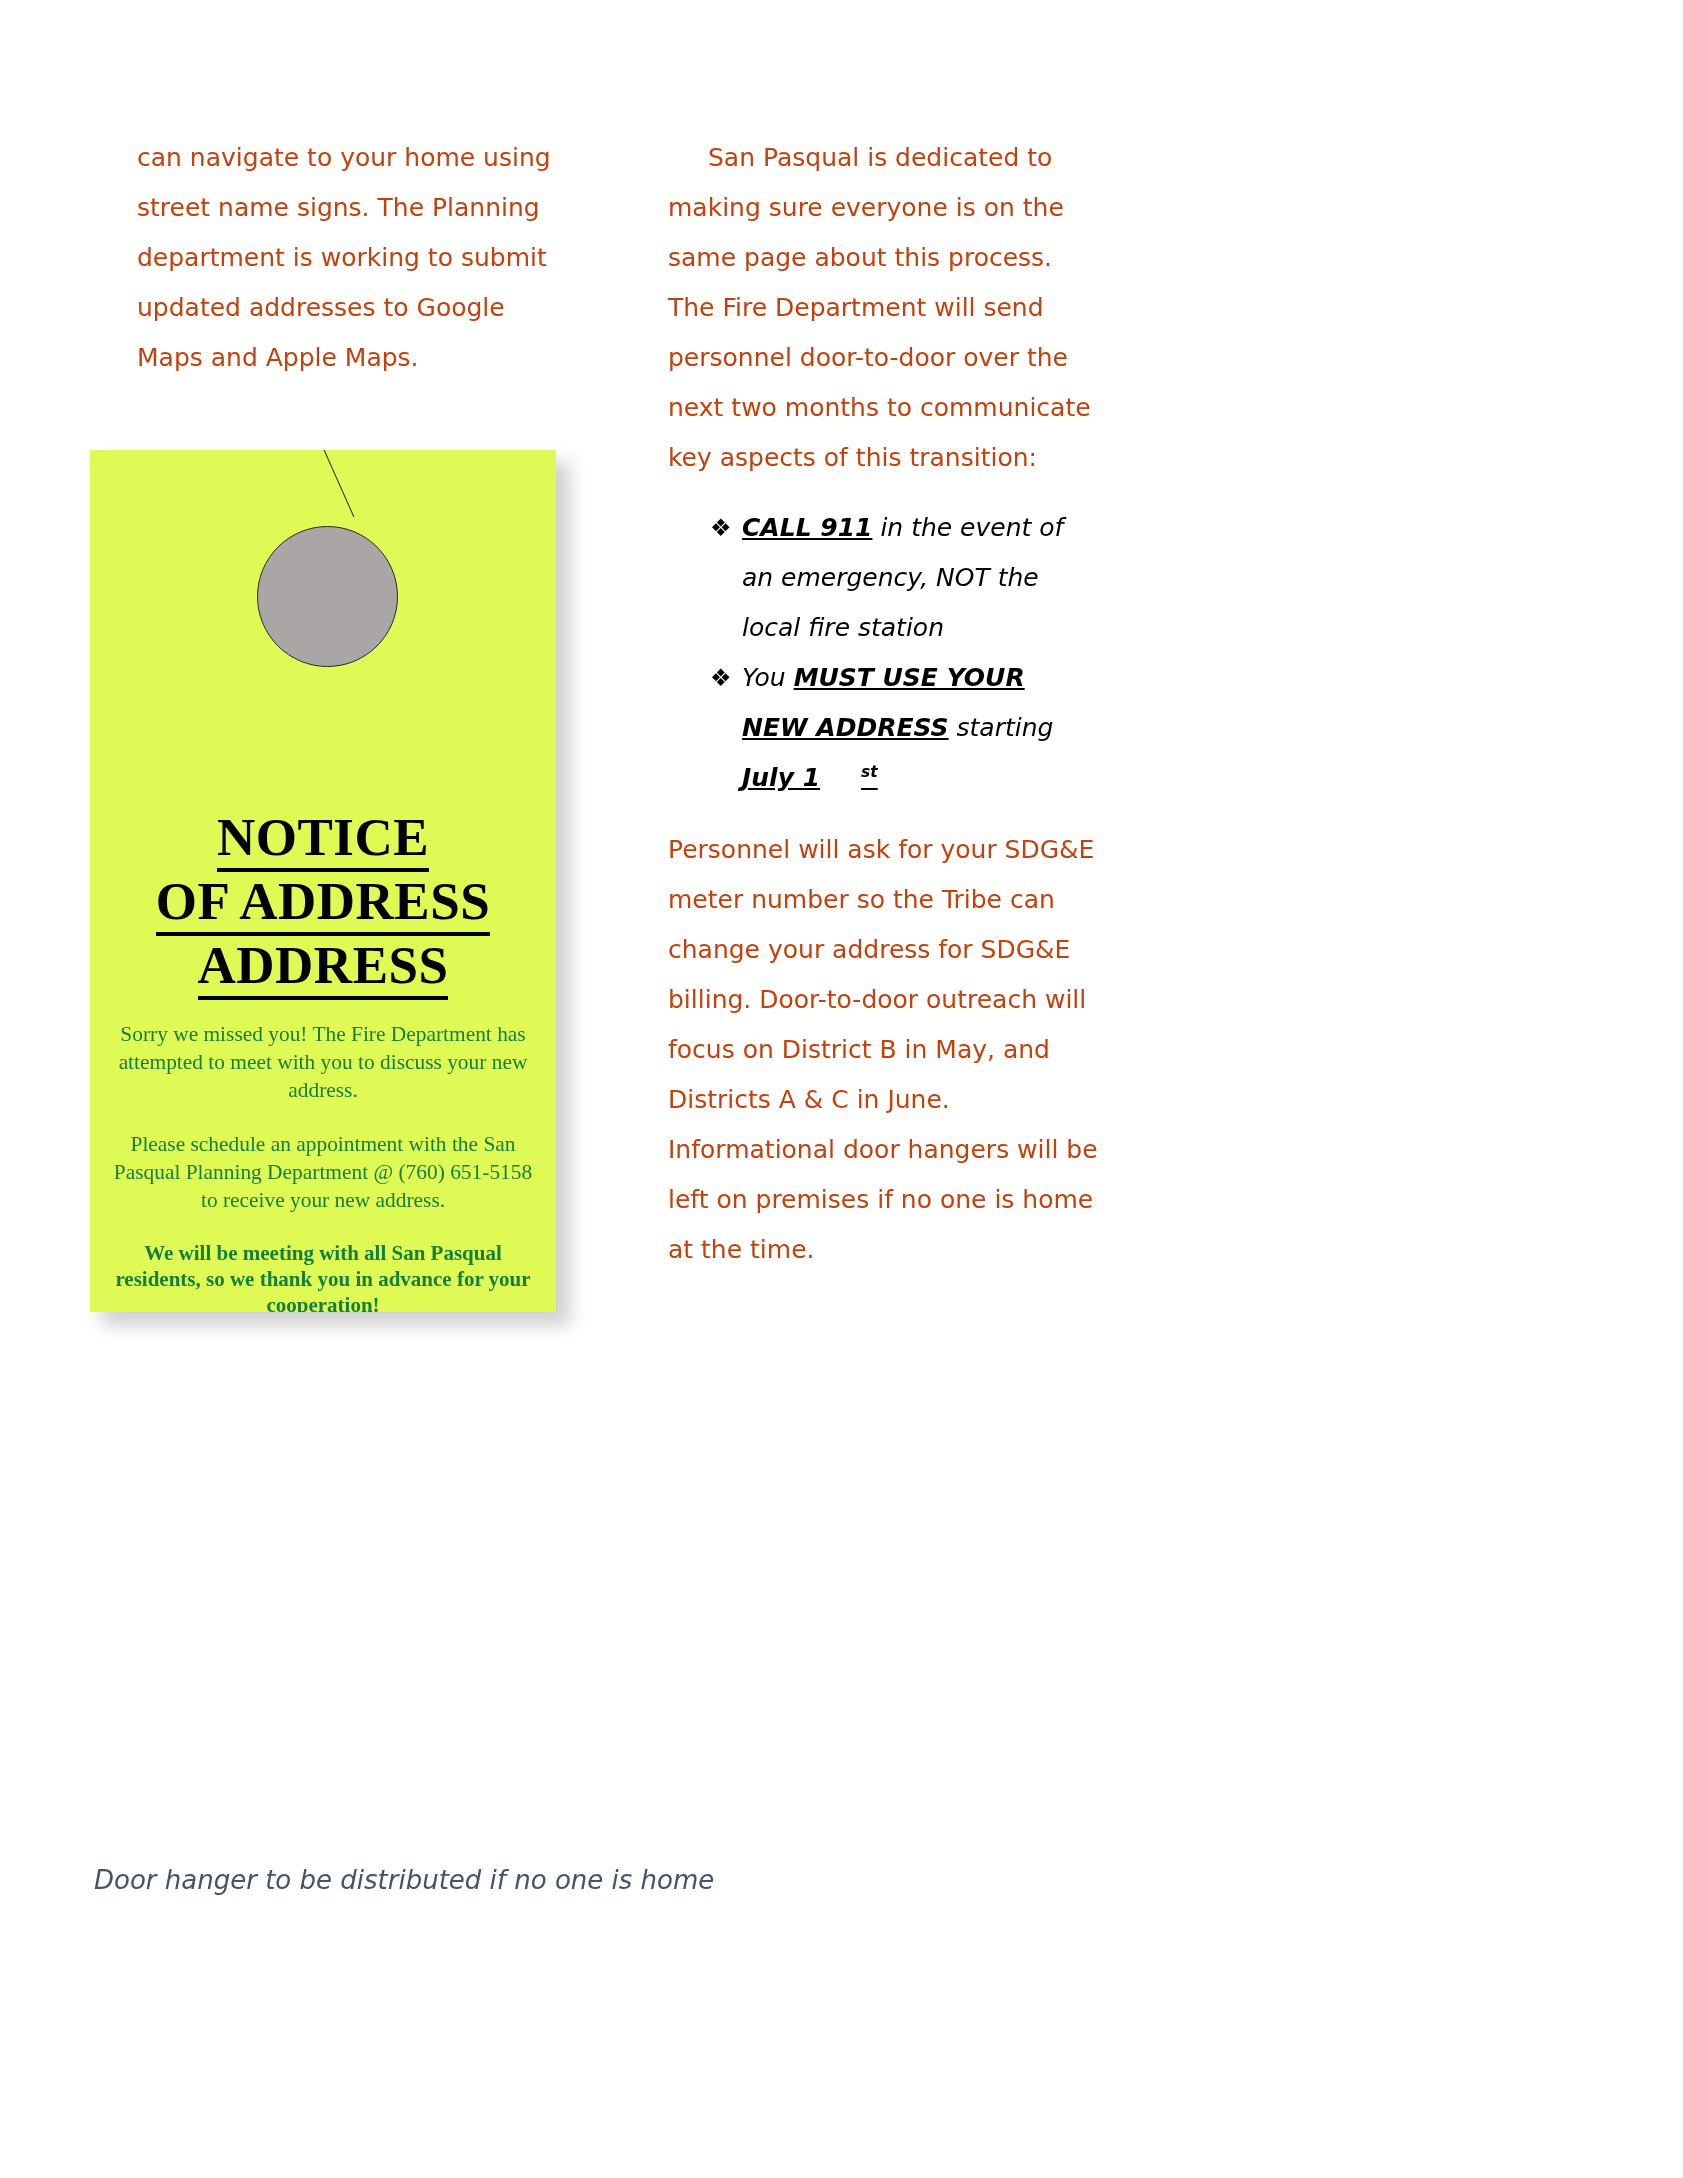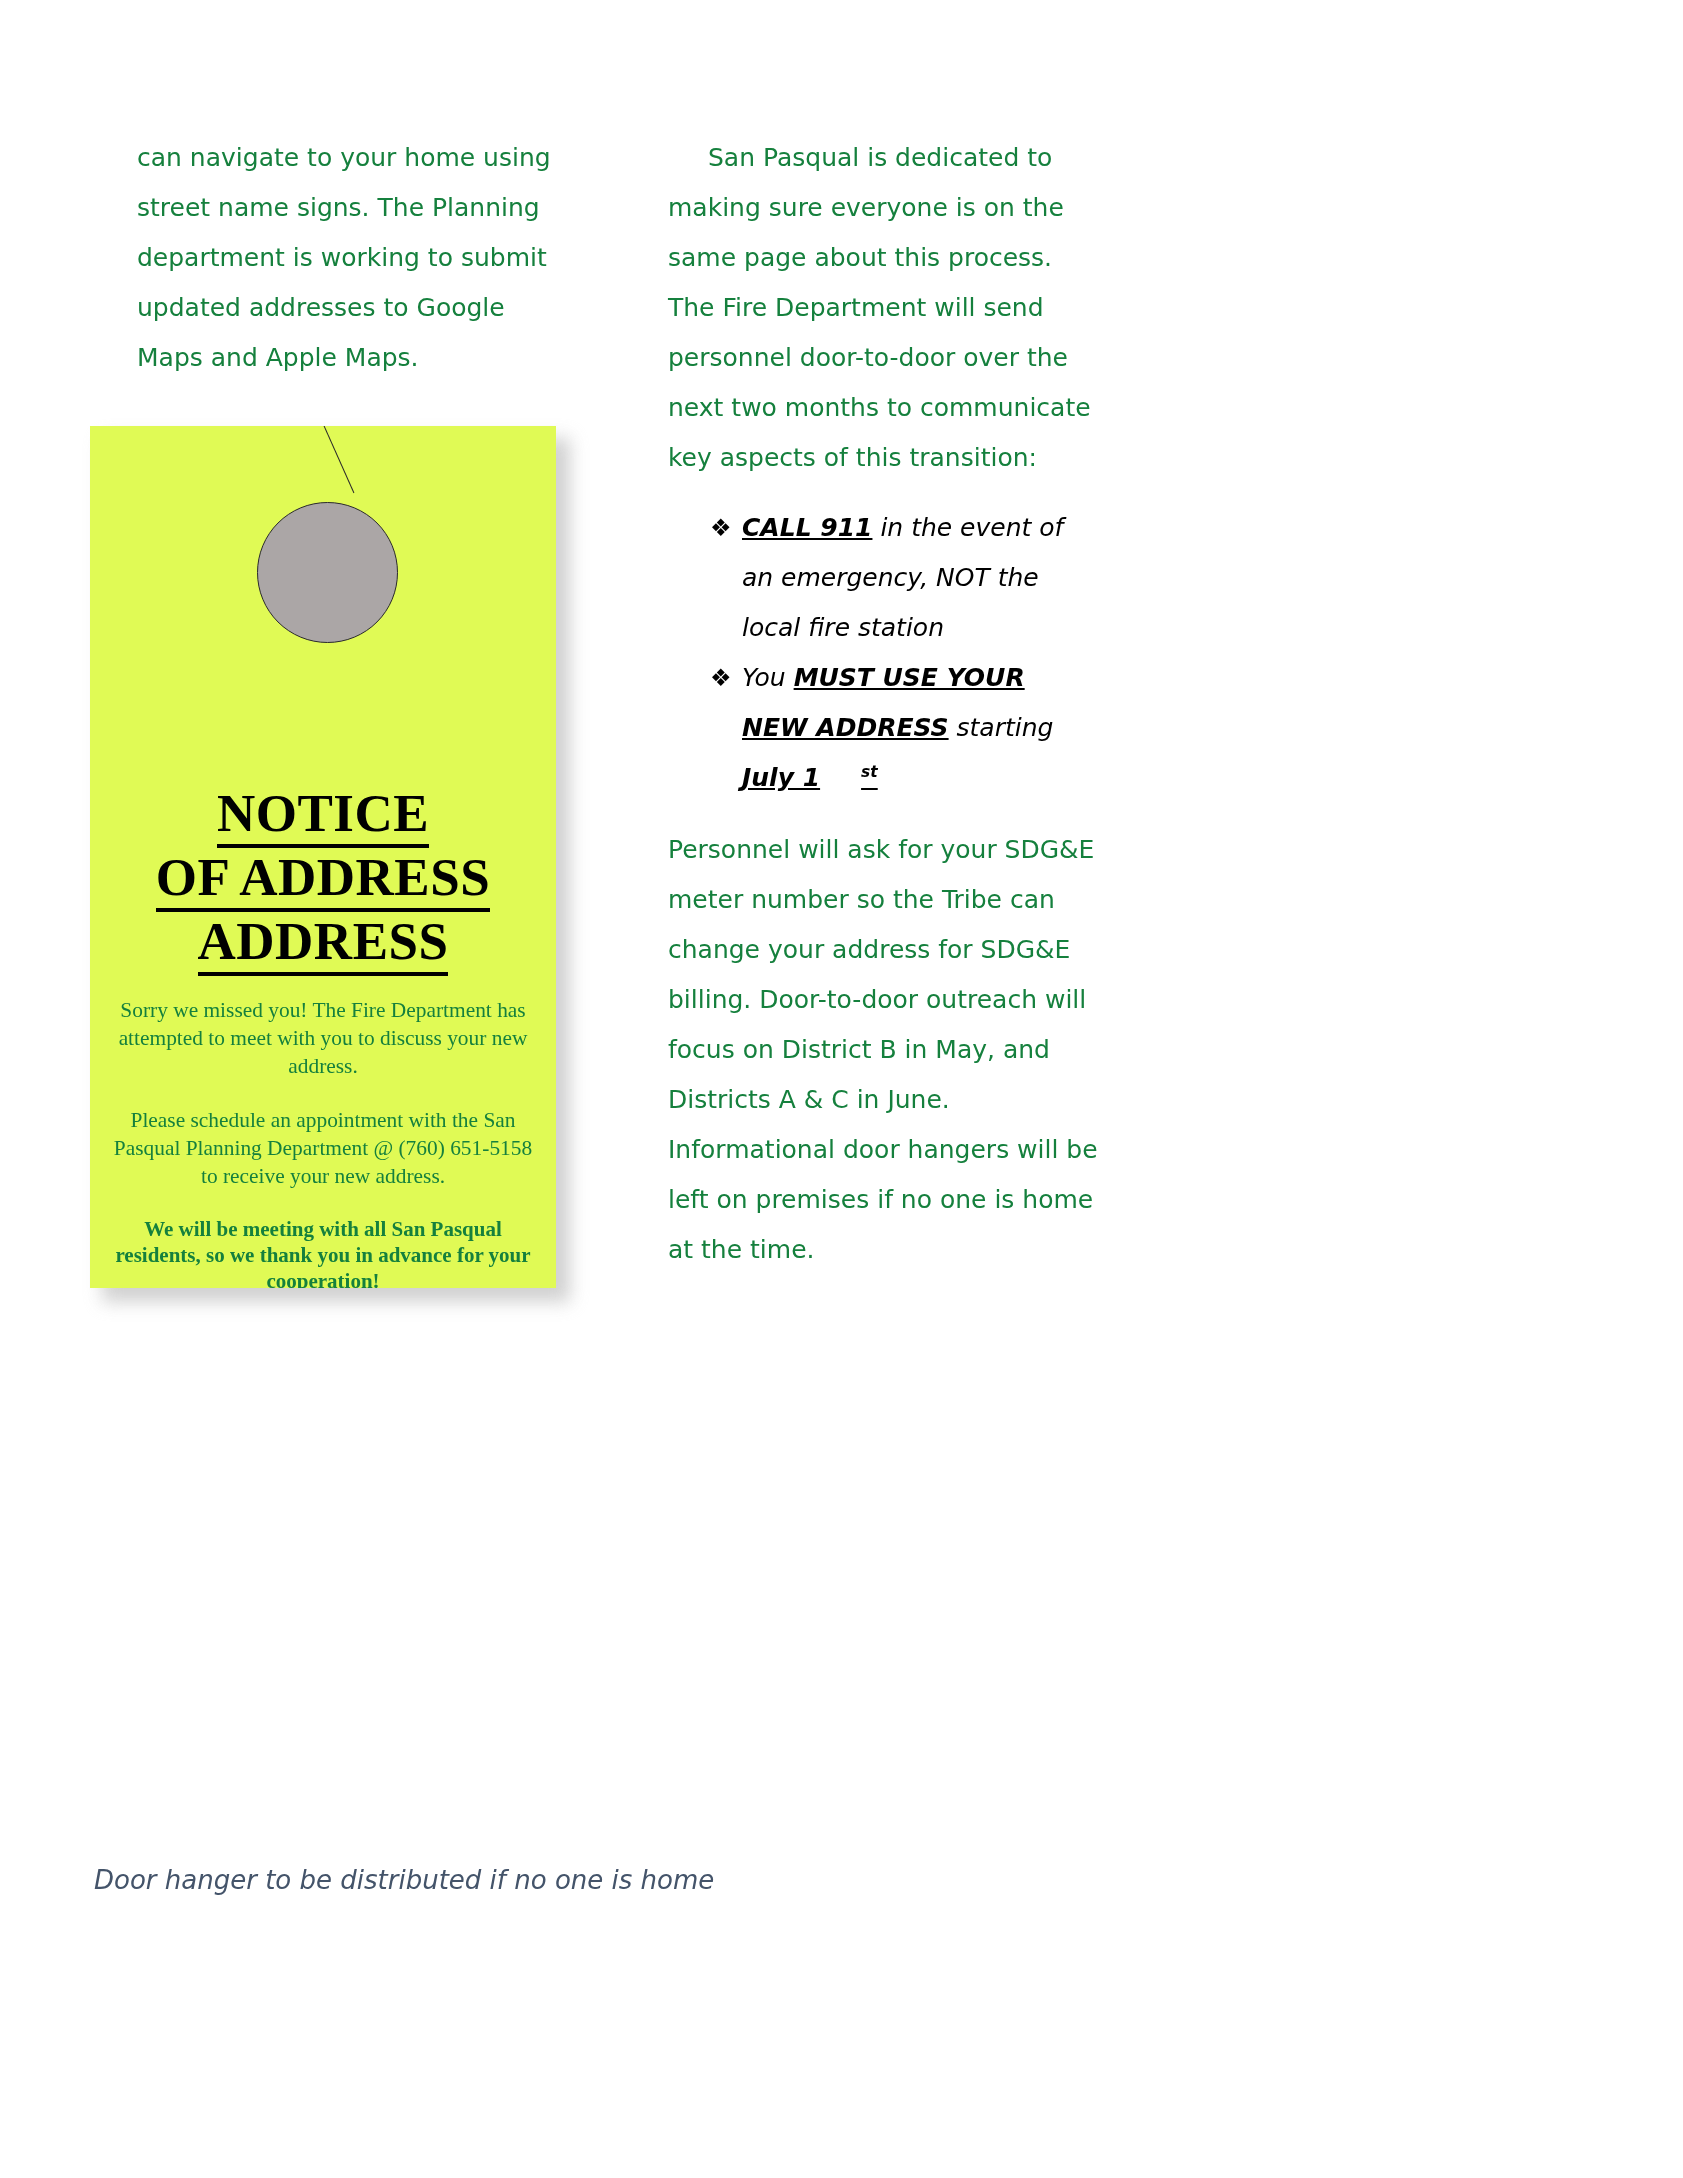--- a/index.html
+++ b/index.html
@@ -31,21 +31,21 @@
   .col-right {
     position: absolute;
     left: 668px;
     top: 133px;
     width: 430px;
   }
   .body-par {
     font-family: "DejaVu Sans", sans-serif;
     font-size: 25px;
     line-height: 50px;
-    color: #15803d;
+    color: #c2410c;
     margin: 0;
     text-align: left;
   }
   .body-par.indent { text-indent: 40px; }
 
   
   .bullets {
     margin: 20px 0 0 0;
     padding: 0;
     list-style: none;
@@ -70,21 +70,21 @@
   }
   .bi { font-weight: bold; font-style: italic; text-decoration: underline; }
   sup.ord { font-size: 0.62em; vertical-align: super; line-height: 0; margin-left: 41px; }
 
   .after-bullets { margin-top: 22px; }
 
   
   .hanger-wrap {
     position: absolute;
     left: 90px;
-    top: 426px;
+    top: 450px;
     width: 494px;
     height: 876px;
   }
   .hanger-shadow {
     position: absolute;
     left: 12px;
     top: 12px;
     width: 468px;
     height: 864px;
     background: #c9c9c9;

